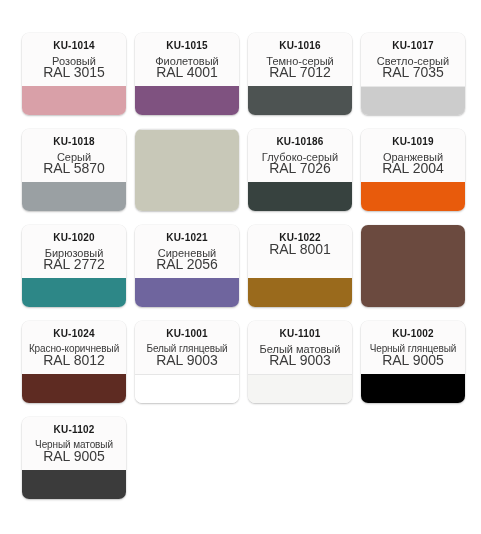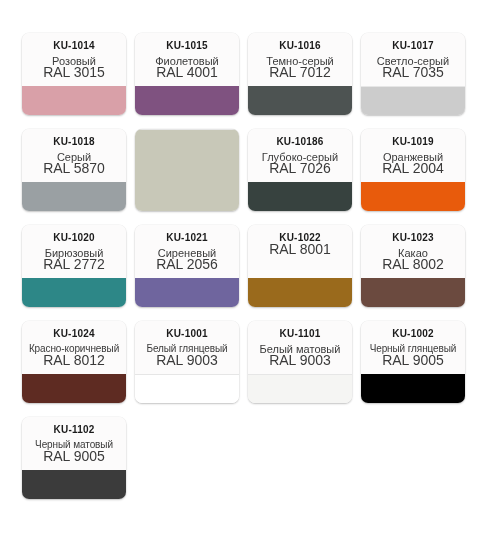--- a/index.html
+++ b/index.html
@@ -156,25 +156,20 @@
       <div class="card-color" style="background: rgb(111, 101, 158);"></div>
     </div>
     <div class="swatch-card">
       <div class="card-text">
         <div class="card-code">KU-1022</div>
         <div class="card-ral">RAL 8001</div>
       </div>
       <div class="card-color" style="background: rgb(154, 106, 28);"></div>
     </div>
     <div class="swatch-card">
-      <div class="card-text">
-        <div class="card-code">KU-1023</div>
-        <div class="card-name">Какао</div>
-        <div class="card-ral">RAL 8002</div>
-      </div>
       <div class="card-color" style="background: rgb(107, 74, 63);"></div>
     </div>
     <div class="swatch-card">
       <div class="card-text">
         <div class="card-code">KU-1024</div>
         <div class="card-name name-narrow">Красно-коричневый</div>
         <div class="card-ral">RAL 8012</div>
       </div>
       <div class="card-color" style="background: rgb(94, 43, 34);"></div>
     </div>

